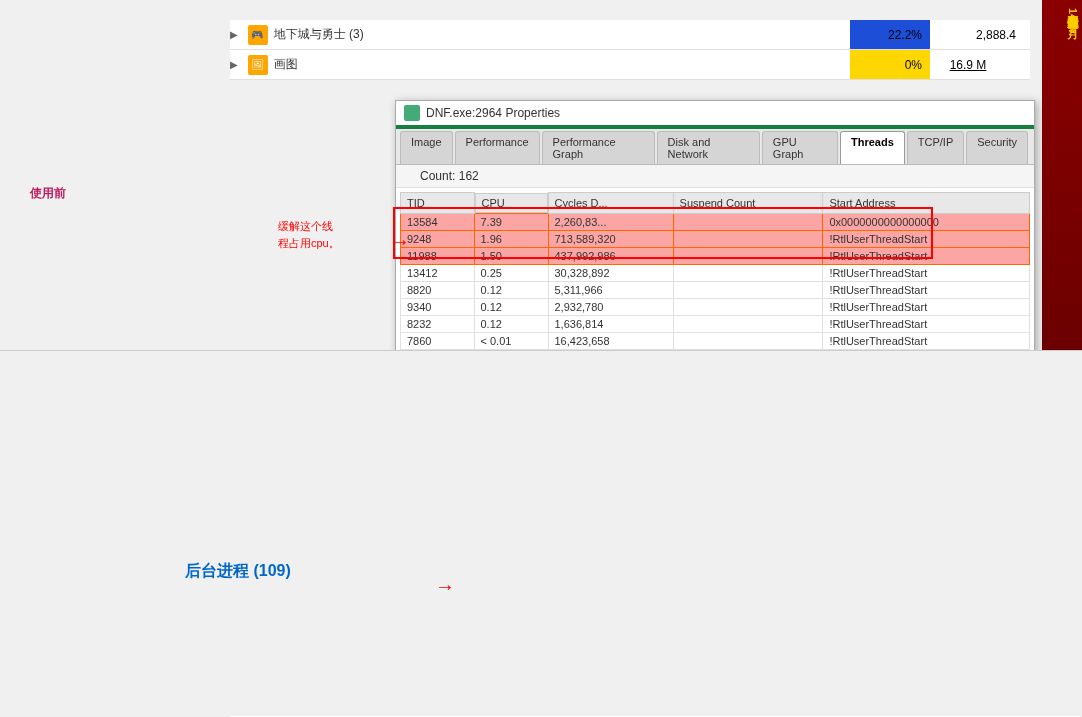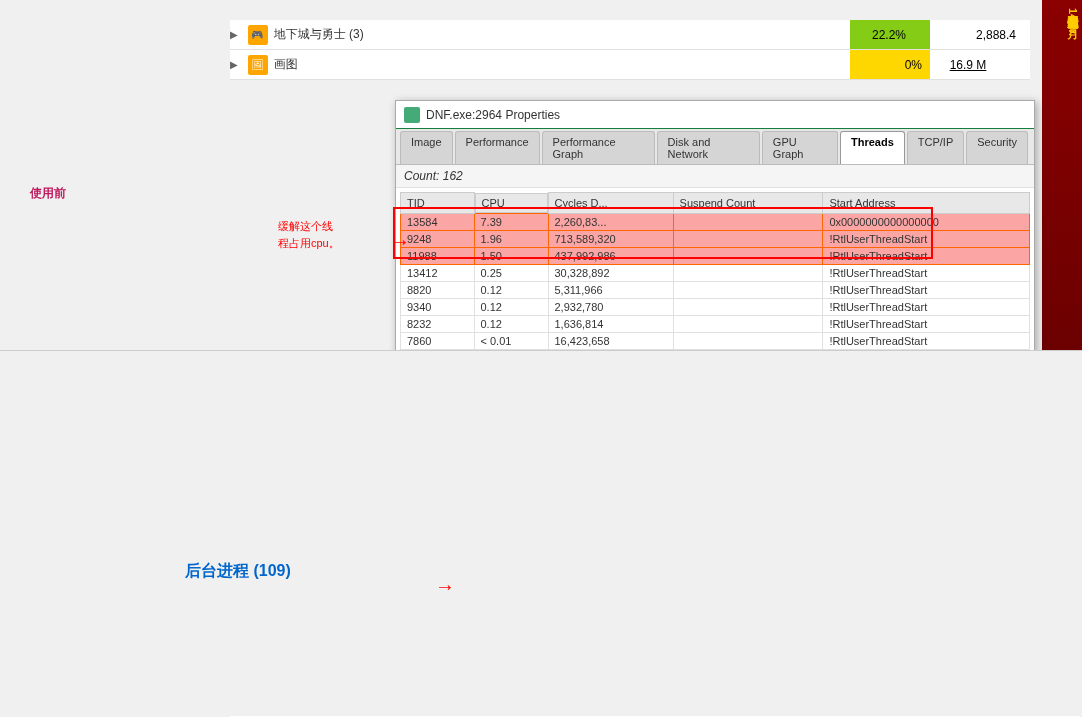--- a/index.html
+++ b/index.html
@@ -107,21 +107,21 @@
       background: #f5f5f5;
       border: 1px solid #aaa;
       box-shadow: 2px 2px 8px rgba(0,0,0,0.3);
     }
 
     .dialog-titlebar {
       background: #fff;
       padding: 4px 8px;
       display: flex;
       align-items: center;
-      border-bottom: 1px solid #15803d;
+      border-bottom: 4px solid #15803d;
       font-size: 12px;
       color: #333;
       height: 28px;
     }
     .dialog-titlebar .title-icon {
       width: 16px;
       height: 16px;
       background: #4a7;
       margin-right: 6px;
       border-radius: 2px;
@@ -152,26 +152,25 @@
       color: #000;
       border-color: #999;
     }
 
     .dialog-body {
       background: #fff;
       padding: 4px;
     }
 
     .dialog-count {
-      padding: 4px 8px;
+      padding: 4px 24px;
       font-size: 12px;
       color: #333;
       background: #f5f5f5;
       border-bottom: 1px solid #e0e0e0;
-      font-style: italic;
     }
 
     .thread-table {
       width: 100%;
       border-collapse: collapse;
       font-size: 11px;
     }
     .thread-table th {
       background: #e8e8e8;
       border: 1px solid #ccc;
@@ -301,21 +300,21 @@
 </div>
 
 <div class="section-before">
 
   <div class="label-before">使用前</div>
 
   <div class="tm-row tm-row-1">
     <span class="expand-arrow">▶</span>
     <span class="icon icon-game">🎮</span>
     <span class="process-name">地下城与勇士 (3)</span>
-    <span class="cpu-val" style="background:#84cc16;min-width:70px;display:flex;align-items:center;justify-content:flex-end;padding-right:24px;text-align:center;">22.2%</span>
+    <span class="cpu-val" style="background:#1d4ed8;min-width:70px;display:flex;align-items:center;justify-content:flex-end;padding-right:8px;text-align:center;">22.2%</span>
     <span class="mem-val" style="min-width:90px;text-align:right;padding-right:14px;">2,888.4</span>
   </div>
 
   <div class="tm-row tm-row-2">
     <span class="expand-arrow">▶</span>
     <span class="icon icon-paint">🖼</span>
     <span class="process-name">画图</span>
     <span class="cpu-val" style="min-width:70px;display:flex;align-items:center;justify-content:flex-end;padding-right:8px;">0%</span>
     <span class="mem-val" style="min-width:90px;text-align:center;padding-right:24px;text-decoration:underline;">16.9 M</span>
   </div>

